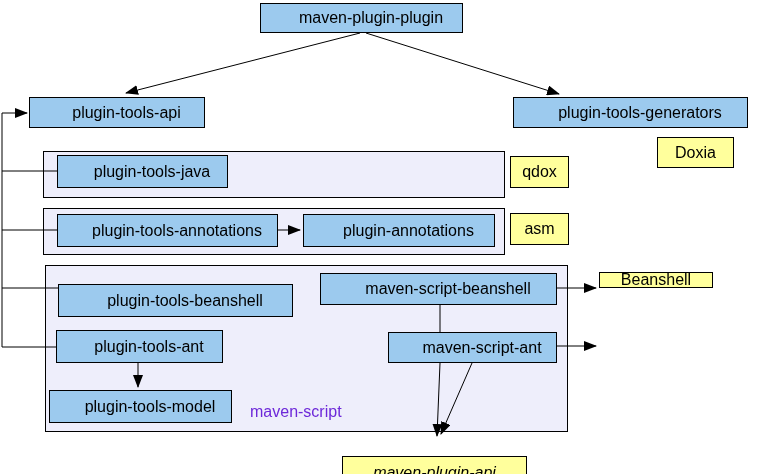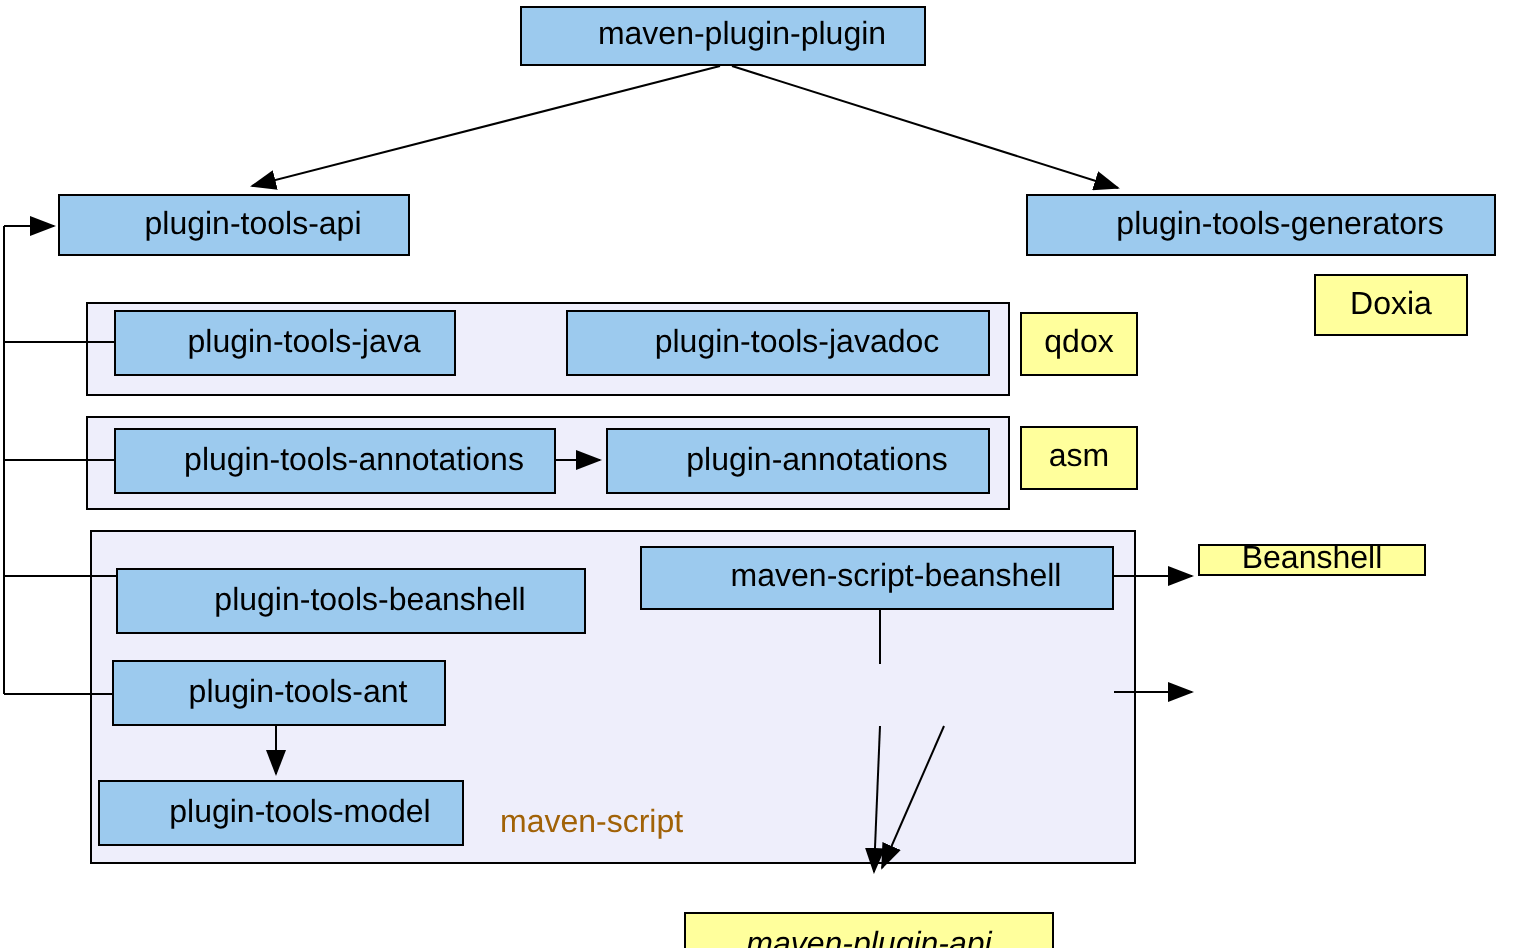--- a/index.html
+++ b/index.html
@@ -39,21 +39,21 @@
     font-size: 16px;
     color: #000000;
     white-space: nowrap;
     z-index: 3;
   }
   .module { background: var(--module-fill, #9CCAEE); padding-left: 19px; }
   .external { background: var(--external-fill, #FFFF9C); }
   .group-label {
     position: absolute;
     font-size: 16px;
-    color: #a16207;
+    color: #6d28d9;
     white-space: nowrap;
     z-index: 3;
   }
   
   .g-row1   { left: 43px;  top: 151px; width: 462px; height: 47px; }
   .g-row2   { left: 43px;  top: 208px; width: 462px; height: 47px; }
   .g-script { left: 45px;  top: 265px; width: 523px; height: 167px; }
 
   .n-mpp        { left: 260px; top: 3px;   width: 203px; height: 30px; }
   .n-pta        { left: 29px;  top: 97px;  width: 176px; height: 31px; }
@@ -113,27 +113,27 @@
       <path d="M440,305 L440,332"></path>
       <path d="M440,363 L437,436" marker-end="url(#arr)"></path>
       <path d="M472,363 L441,434" marker-end="url(#arr)"></path>
     </g>
   </svg>
 
   <div class="node module n-mpp">maven-plugin-plugin</div>
   <div class="node module n-pta">plugin-tools-api</div>
   <div class="node module n-ptg">plugin-tools-generators</div>
   <div class="node module n-ptjava">plugin-tools-java</div>
-  <div class="node module n-ptjavadoc">plugin-tools-javadoc</div>
   <div class="node module n-ptann">plugin-tools-annotations</div>
   <div class="node module n-pann">plugin-annotations</div>
   <div class="node module n-ptbsh">plugin-tools-beanshell</div>
   <div class="node module n-ptant">plugin-tools-ant</div>
   <div class="node module n-ptmodel">plugin-tools-model</div>
   <div class="node module n-msbsh">maven-script-beanshell</div>
+  <div class="node module n-msant">maven-script-ant</div>
 
   <div class="node external n-qdox">qdox</div>
   <div class="node external n-asm">asm</div>
   <div class="node external n-doxia">Doxia</div>
   <div class="node external n-beanshell">Beanshell</div>
   <div class="node external n-mpapi">maven-plugin-api</div>
 
 </div>
 
 </body></html>

